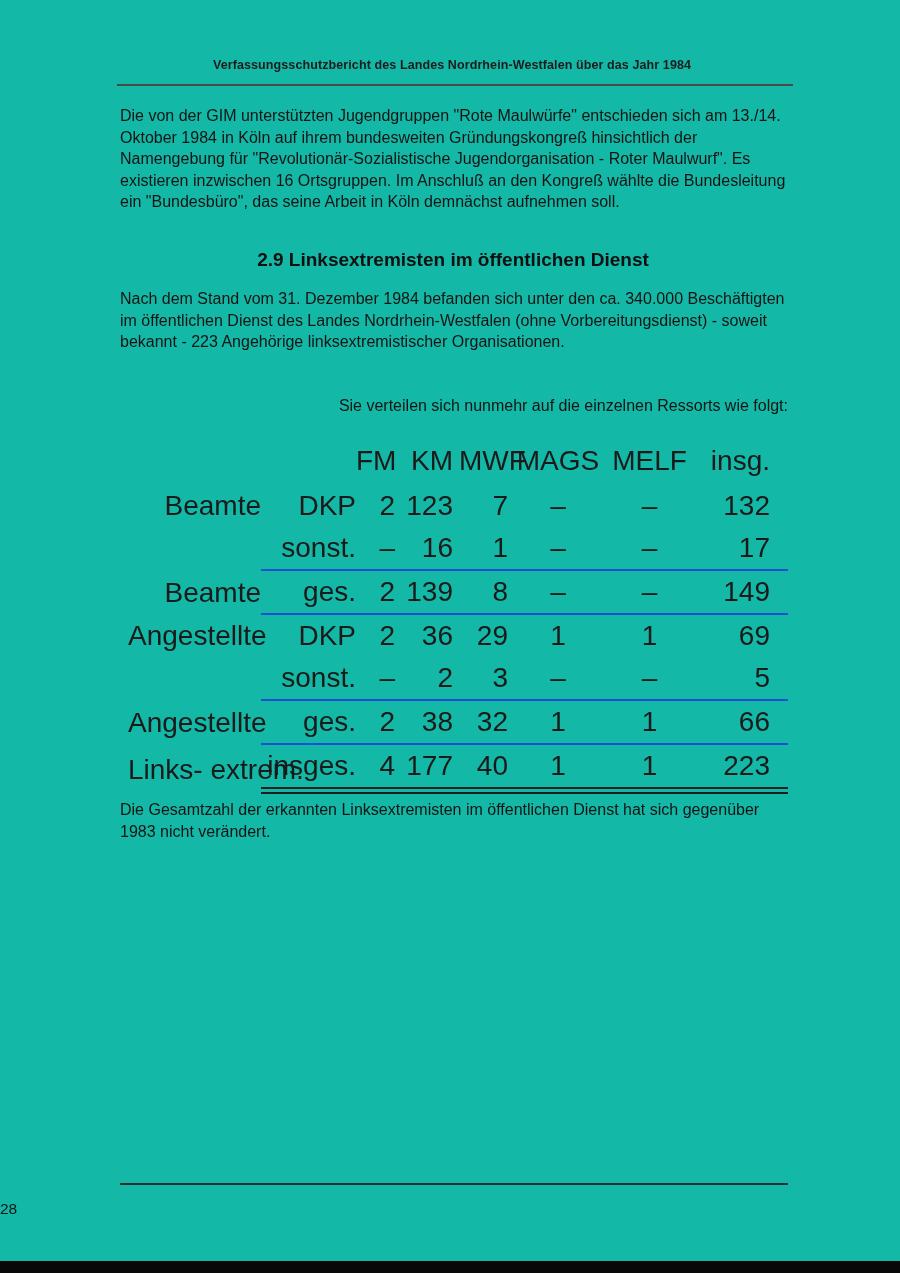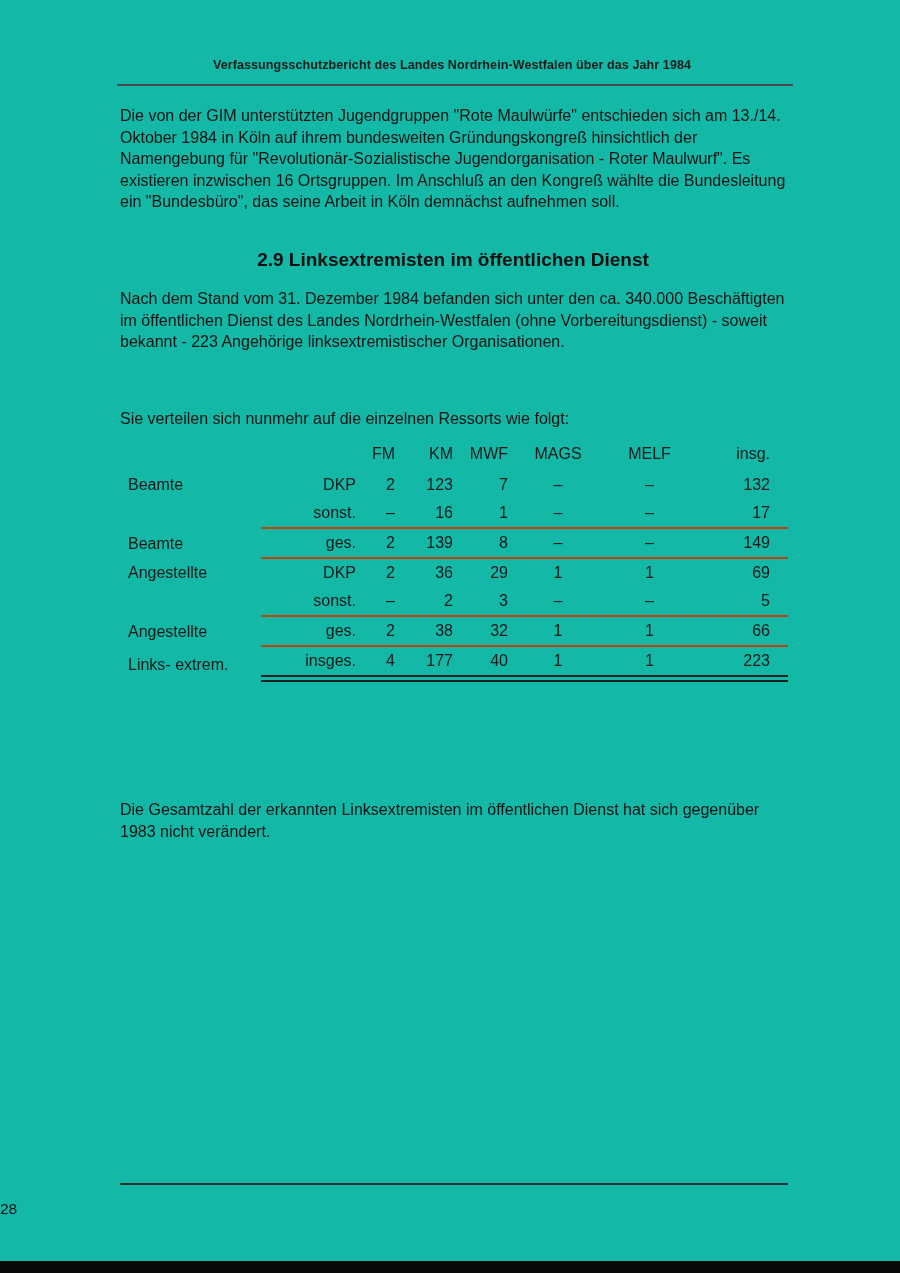--- a/index.html
+++ b/index.html
@@ -50,53 +50,53 @@
     top: 249px;
     left: 119px;
     width: 668px;
     margin: 0;
     font-size: 19px;
     font-weight: bold;
     color: #101010;
     text-align: center;
   }
   .p2 { top: 288px; }
-  .p3 { top: 408px; }
+  .p3 { top: 395px; text-align: right; }
   .p4 { top: 799px; }
 
   .tablewrap {
     position: absolute;
     top: 440px;
     left: 128px;
   }
   table.stats {
     border-collapse: collapse;
     table-layout: fixed;
     width: 660px;
-    font-size: 16px;
+    font-size: 28px;
     color: #1a1a1a;
   }
   table.stats th,
   table.stats td {
     font-weight: normal;
     padding: 5px 0;
     white-space: nowrap;
   }
   table.stats th { padding-bottom: 8px; }
   td.g {
-    text-align: left;
+    text-align: right;
     white-space: pre-line;
     vertical-align: bottom;
   }
   td.l { text-align: right; vertical-align: bottom; }
   .r { text-align: right; padding-right: 6px !important; vertical-align: bottom; }
   .c { text-align: center; vertical-align: bottom; }
   .last { padding-right: 18px !important; }
   tr.rule td:not(.g) {
-    border-bottom: 2px solid #c2410c;
+    border-bottom: 2px solid #1d4ed8;
   }
   tr.dbl td:not(.g) {
     border-bottom: 7px double #1f1f1f;
   }
   .footer-rule {
     position: absolute;
     top: 1183px;
     left: 120px;
     width: 668px;
     border-top: 2px solid #2c2c2c;

